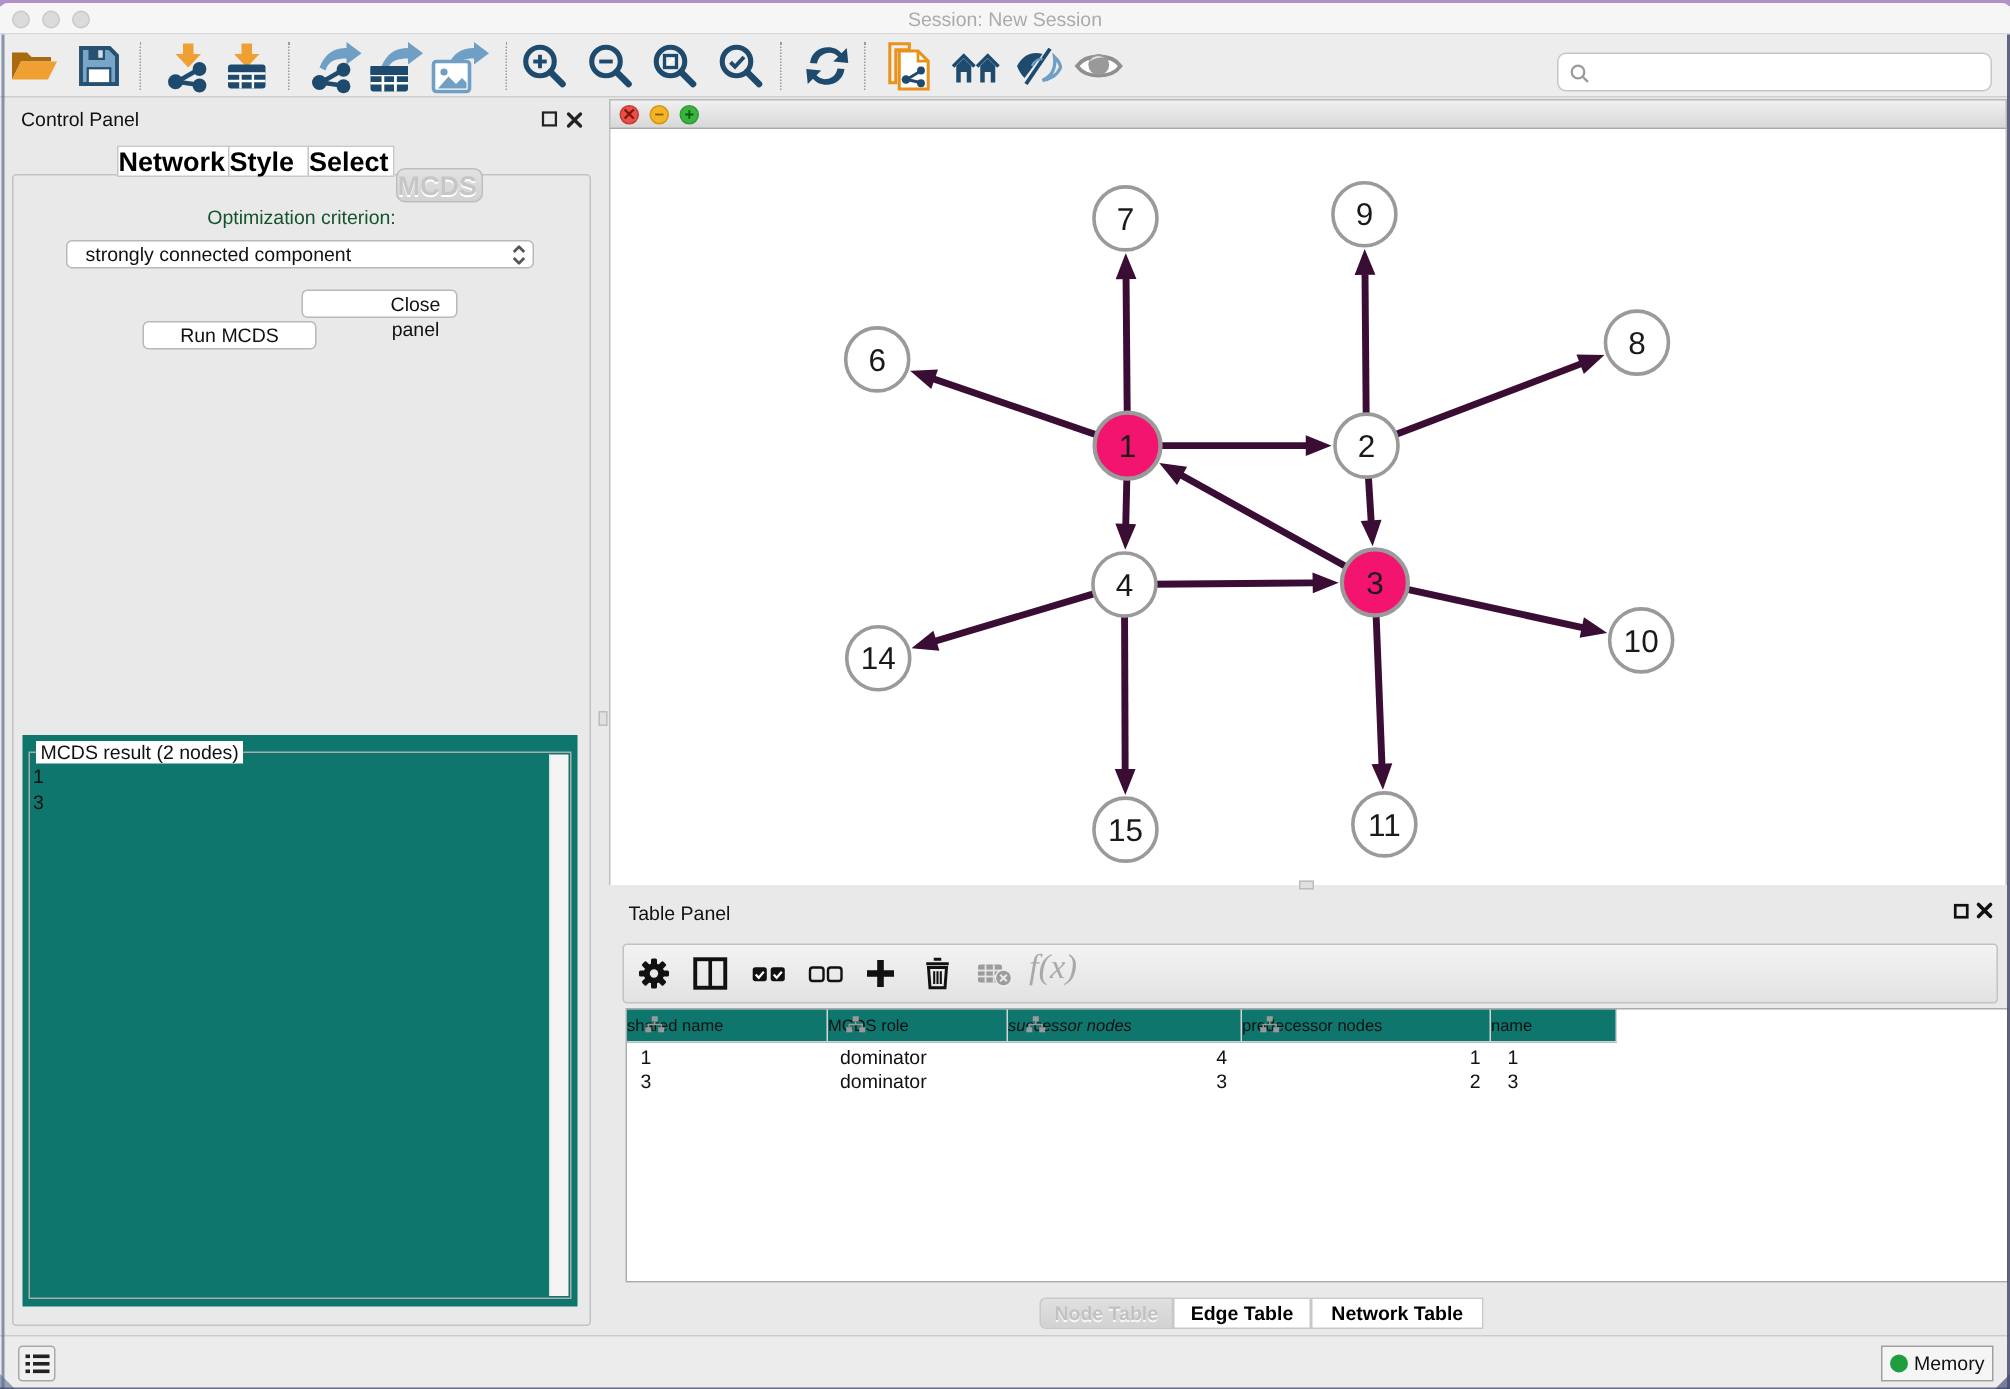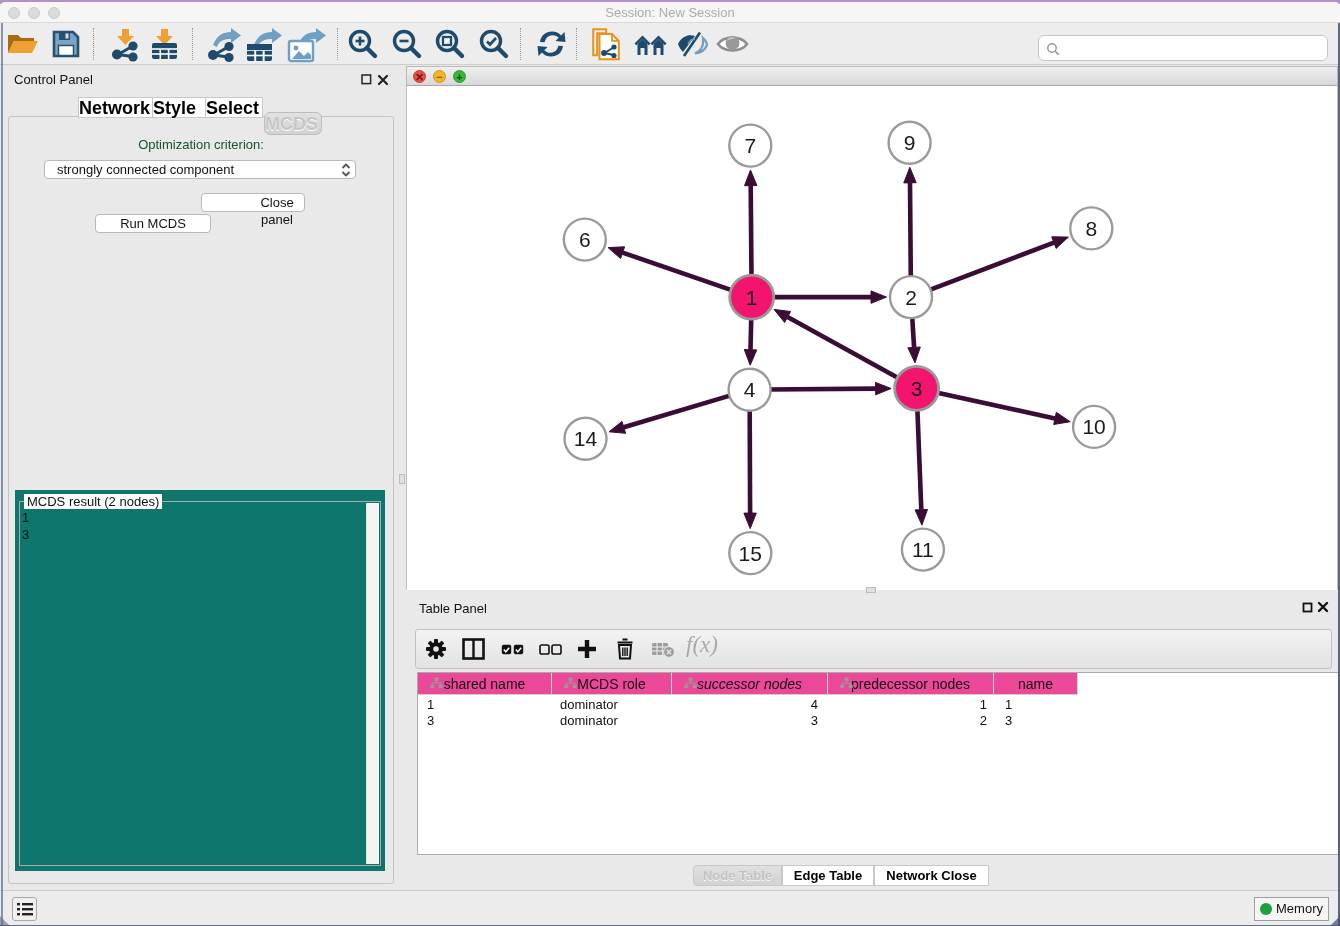--- a/index.html
+++ b/index.html
@@ -29,21 +29,21 @@
 
 #netwin { left:406px; top:66px; width:932px; height:524px; }
 #nettitle { left:0; top:0; width:932px; height:20px; background:linear-gradient(#f0f0f0,#d8d8d8); border:1px solid #b9b9b9; border-bottom-color:#a8a8a8; }
 .tlb { position:absolute; top:3.5px; width:13px; height:13px; border-radius:50%; font-size:11px; font-weight:bold; text-align:center; line-height:13px; }
 #netcanvas { left:0; top:20px; width:932px; height:504px; background:#fff; border-left:1px solid #c0c0c0; border-right:1px solid #c0c0c0; }
 
 #tpanel { left:406px; top:596px; width:932px; height:294px; }
 #tp-title { left:13px; top:5px; font-size:13px; color:#111; }
 #tp-toolbar { left:9px; top:33px; width:917px; height:40px; background:linear-gradient(#f3f3f3,#e2e2e2); border:1px solid #c2c2c2; border-radius:3px; }
 #tbl { left:11px; top:76px; width:922px; height:183px; background:#fff; border:1px solid #ababab; }
-.thead { position:absolute; top:0; height:22px; background:#ec4899; border-right:1px solid #d4d4d4; border-bottom:1px solid #cfcfcf; font-size:14px; color:#111; text-align:center; line-height:22px; }
+.thead { position:absolute; top:0; height:22px; background:#0f766e; border-right:1px solid #d4d4d4; border-bottom:1px solid #cfcfcf; font-size:11px; color:#111; line-height:22px; }
 .tcell { position:absolute; font-size:13px; color:#111; }
 #tp-tabs { left:0; top:269px; width:932px; height:21px; }
 .tptab { position:absolute; top:0; height:21px; font-size:13px; font-weight:bold; background:#fff; border:1px solid #c8c8c8; text-align:center; line-height:20px; color:#000; }
 
 #statusbar { left:0; top:890px; width:1340px; height:36px; background:#ececec; border-top:1px solid #cccccc; }
 #memorybtn { left:1254px; top:897px; width:75px; height:24px; background:#f5f5f5; border:1px solid #9f9f9f; font-size:13px; color:#111; text-align:center; line-height:22px; }
 #listbtn { left:12px; top:897px; width:25px; height:24px; background:#f0f0f0; border:1px solid #a8a8a8; border-radius:3px; }
 
 #edgeL { left:1px; top:23px; width:1.5px; height:903px; background:#5a6c8c; opacity:.7; }
 #edgeR { left:1338px; top:23px; width:2px; height:903px; background:#454c6e; opacity:.85; }
@@ -404,21 +404,21 @@
 <div class="tcell" style="left:587px;top:24px;">1</div>
 <div class="tcell" style="left:9px;top:40px;">3</div>
 <div class="tcell" style="left:142px;top:40px;">dominator</div>
 <div class="tcell" style="left:254px;top:40px;width:146px;text-align:right;">3</div>
 <div class="tcell" style="left:410px;top:40px;width:159px;text-align:right;">2</div>
 <div class="tcell" style="left:587px;top:40px;">3</div>
   </div>
   <div class="abs" id="tp-tabs">
     <div class="tptab" style="left:287px; width:89px; background:linear-gradient(#e0e0e0,#d2d2d2); color:#c2c2c2; text-shadow:0 1px 0 #f8f8f8; border-radius:4px 0 0 4px;">Node Table</div>
     <div class="tptab" style="left:376px; width:92px;">Edge Table</div>
-    <div class="tptab" style="left:468px; width:115px;">Network Close</div>
+    <div class="tptab" style="left:468px; width:115px;">Network Table</div>
     <div class="tptab" style="left:583px; width:61px; border-radius:0 4px 4px 0;margin-top:45px;">Motifs</div>
   </div>
 </div>
 
 <div class="abs" id="statusbar"></div>
 <div class="abs" id="listbtn">
     <svg style="position:absolute;left:4px;top:4px;" width="16" height="15" viewBox="0 0 16 15">
       <g fill="#222">
         <rect x="0" y="1" width="3" height="2.4"></rect>
         <rect x="5" y="1" width="11" height="2.4"></rect>

